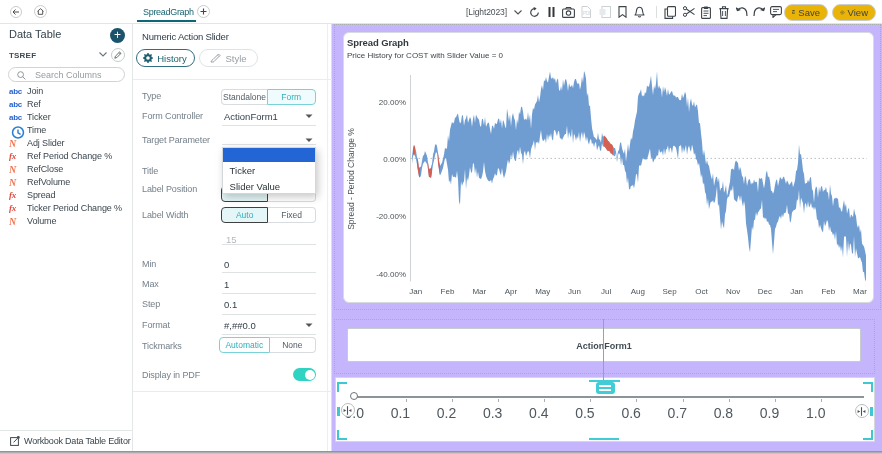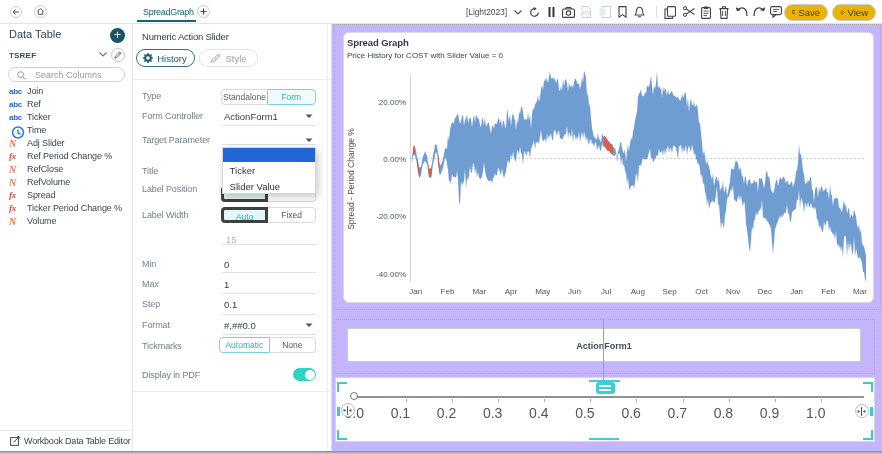--- a/index.html
+++ b/index.html
@@ -48,21 +48,21 @@
 #m-div1 { position:absolute; left:0; top:54.5px; width:199px; height:1px; background:#e9ebec; }
 .mlabel { position:absolute; left:9px; font-size:9px; letter-spacing:-0.1px; color:#74808a; }
 .mval { position:absolute; left:91px; font-size:9.5px; color:#323f48; }
 .mline { position:absolute; left:89px; width:94px; height:1px; background:#dfe2e3; }
 .mcaret { position:absolute; left:172px; }
 .seg { position:absolute; display:flex; font-size:8.5px; }
 .seg div { height:16px; line-height:15px; text-align:center; background:#fff; }
 .seg .off { border:1px solid #d8dcdf; color:#515c64; }
 .seg .on  { border:1px solid #7ad2d9; color:#2fb0ba; }
 .seg .onf { border:1px solid #7ad2d9; color:#2fb0ba; background:#effbfc; }
-.seg .ona { border:3px solid #404040; color:#2fb0ba; background:#e4f6f7; }
+.seg .ona { border:1px solid #404040; color:#2fb0ba; background:#e4f6f7; }
 .rd { border-radius:3px; }
 #m-toggle { position:absolute; left:160px; top:344px; width:23px; height:13px; border-radius:7px; background:#2ed3c1; }
 #m-toggle i { position:absolute; right:1.5px; top:1.5px; width:10px; height:10px; border-radius:50%; background:#fff; }
 #m-div2 { position:absolute; left:0; top:367px; width:199px; height:1px; background:#e9ebec; }
 #m-menu { position:absolute; left:88.6px; top:123.4px; width:94px; height:46.3px; background:#fff;
   border:1px solid #d4d7d9; box-shadow:2px 3px 8px rgba(0,0,0,.22); z-index:40; }
 #m-menu .sel { height:14px; background:#2465d5; }
 #m-menu .it { height:16px; line-height:18.5px; padding-left:7px; font-size:9.5px; color:#2c343a; }
 
 #dash { position:absolute; left:332px; top:24px; width:550px; height:427px; background:#c4b5fd; }

